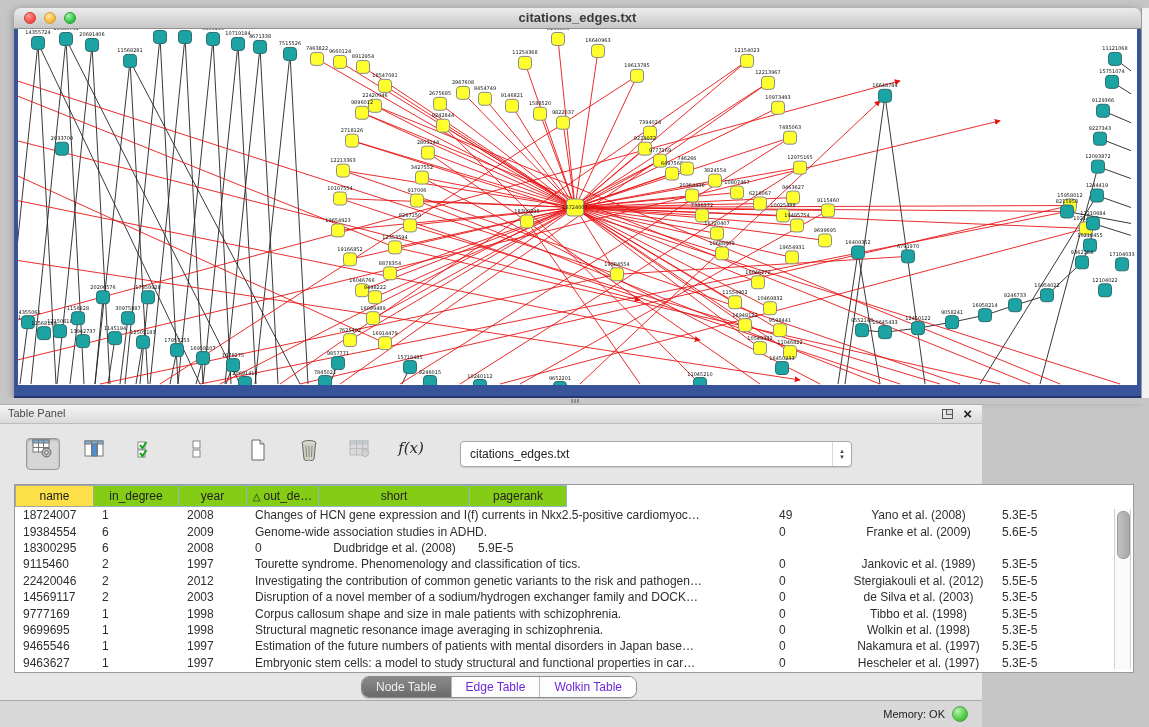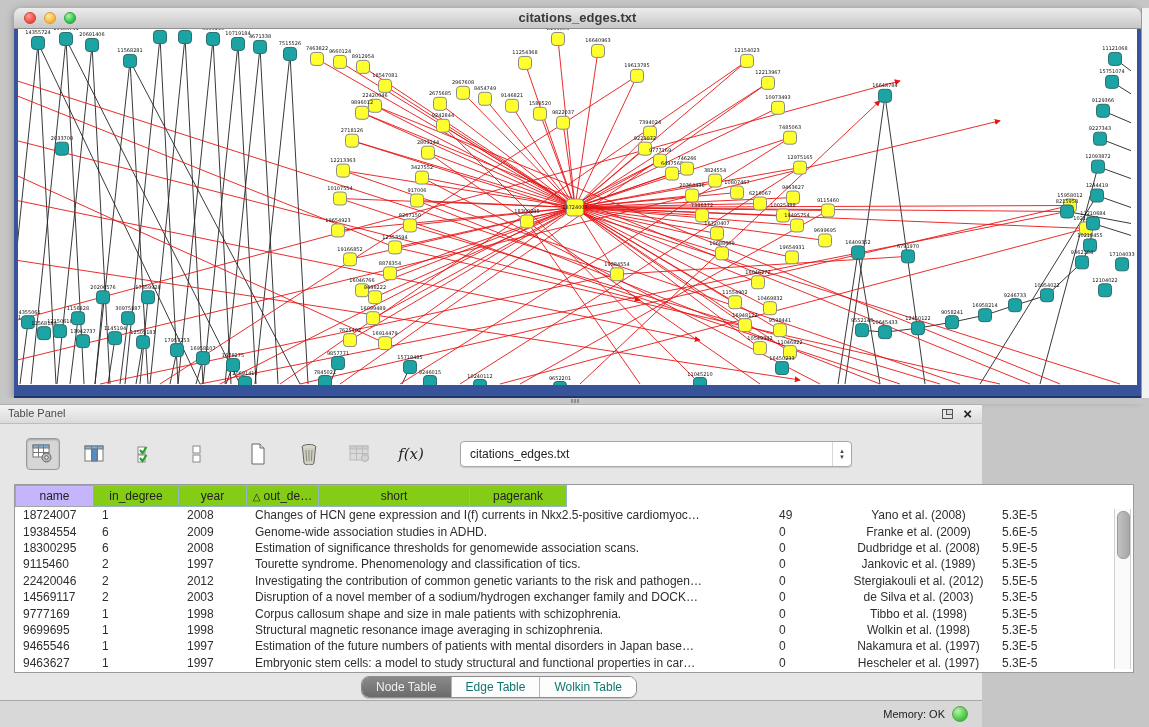--- a/index.html
+++ b/index.html
@@ -36,48 +36,48 @@
   .panel-header{height:20px;background:linear-gradient(#f4f4f4,#dadada);
                 border-top:1px solid #aeaeae;border-bottom:1px solid #bdbdbd;
                 position:relative;box-sizing:border-box;}
   .panel-title{position:absolute;left:8px;top:2px;font-size:11px;color:#4a4a4a;}
   .panel-hicons{position:absolute;right:10px;top:2px;display:flex;gap:10px;align-items:center;}
   .float-ic{width:11px;height:10px;border:1.5px solid #555;position:relative;box-sizing:border-box;}
   .float-ic::after{content:"";position:absolute;right:-1px;top:-1px;width:5px;height:4px;border:1.5px solid #555;background:#dadada;}
   .close-ic{font-size:15px;font-weight:700;color:#222;line-height:14px;cursor:default;}
 
   .toolbar{position:absolute;left:0;top:22px;width:100%;height:56px;display:flex;align-items:center;padding-left:26px;box-sizing:border-box;}
-  .tbtn{width:32px;height:30px;display:flex;align-items:center;justify-content:center;margin-right:19px;border-radius:4px;}
+  .tbtn{width:32px;height:30px;display:flex;justify-content:center;margin-right:19px;border-radius:4px;}
   .tbtn.pressed{border:1px solid #9a9a9a;background:#d6d6d6;box-shadow:inset 0 1px 2px rgba(0,0,0,.25);}
   .tbtn.gap{margin-left:10px;}
   .fx{font-family:"DejaVu Serif",serif;font-style:italic;font-size:15px;color:#222;}
   .net-select{margin-left:14px;width:390px;height:24px;background:#fff;border:1px solid #a8a8a8;border-radius:4px;
               display:flex;align-items:center;font-size:12px;color:#222;position:relative;box-shadow:0 1px 1px rgba(0,0,0,.12);}
   .net-select .sel-label{padding-left:9px;flex:1;}
   .stepper{width:18px;height:100%;display:flex;flex-direction:column;align-items:center;justify-content:center;color:#444;font-size:6px;line-height:6px;border-left:1px solid #d7d7d7;}
 
   .dtable{position:absolute;left:14px;top:80px;width:1120px;height:189px;background:#ffffff;
           border:1px solid #9a9a9a;box-sizing:border-box;overflow:hidden;}
   .thead{display:flex;height:22px;}
   .th{box-sizing:border-box;border:1px solid #93b6c6;border-left:none;background:#84cc16;
       font-size:12px;color:#222;text-align:center;line-height:20px;overflow:hidden;white-space:nowrap;}
   .th:first-child{border-left:1px solid #a5a5a5;}
-  .th.gray{background:#c4b5fd;border-color:#a5a5a5;}
+  .th.gray{background:#fde047;border-color:#a5a5a5;}
   .sort-tri{font-size:10px;margin-right:3px;}
   .trow{display:flex;height:16.4px;align-items:center;}
   .td{box-sizing:border-box;font-size:12px;color:#2e2e2e;white-space:nowrap;overflow:hidden;padding:0 4px 0 8px;}
   .td.center{text-align:center;padding:0 2px;}
   .vscroll{position:absolute;right:2px;top:24px;width:15px;height:160px;background:#fafafa;
            border-left:1px solid #d0d0d0;border-right:1px solid #d0d0d0;}
   .vthumb{position:absolute;left:2px;top:2px;width:11px;height:46px;border-radius:6px;
           background:linear-gradient(90deg,#c2c2c2,#a8a8a8);border:1px solid #9a9a9a;}
 
   .tabbar{position:absolute;left:0;top:272px;width:100%;height:24px;display:flex;justify-content:center;}
   .seg{display:flex;height:20px;border:1px solid #8d8d8d;border-radius:8px;overflow:hidden;background:#fff;box-shadow:0 1px 1px rgba(0,0,0,.15);margin-left:16px;}
-  .segbtn{padding:0 14px;font-size:12px;line-height:20px;color:#0f766e;border-left:1px solid #b5b5b5;background:#fdfdfd;}
+  .segbtn{padding:0 14px;font-size:12px;line-height:20px;color:#6d28d9;border-left:1px solid #b5b5b5;background:#fdfdfd;}
   .segbtn:first-child{border-left:none;}
   .segbtn.sel{background:linear-gradient(#8a8a8a,#6b6b6b);color:#f0f0f0;}
 
   .statusbar{position:absolute;left:0;bottom:0;width:100%;height:27px;background:#d8d8d8;
              border-top:1px solid #a8a8a8;display:flex;align-items:center;justify-content:flex-end;padding-right:14px;box-sizing:border-box;}
   .mem-label{font-size:11px;color:#222;margin-right:7px;margin-left:28px;}
   .mem-dot{width:14px;height:14px;border-radius:50%;
            background:radial-gradient(circle at 35% 30%,#b9f2b0,#4ecb44 60%,#2da328);border:1px solid #57a14f;}
 </style>
 </head>
@@ -628,21 +628,20 @@
           <div class="td" style="width: 68px;">2009</div>
           <div class="td" style="width: 524px;">Genome-wide association studies in ADHD.</div>
           <div class="td" style="width: 72px;">0</div>
           <div class="td center" style="width: 151px;">Franke et al. (2009)</div>
           <div class="td" style="width: 97px;">5.6E-5</div>
         </div>
         <div class="trow">
           <div class="td" style="width: 79px;">18300295</div>
           <div class="td" style="width: 85px;">6</div>
           <div class="td" style="width: 68px;">2008</div>
-          <div class="td" style="width: 524px;">Estimation of significance thresholds for genomewide association scans.</div>
           <div class="td" style="width: 72px;">0</div>
           <div class="td center" style="width: 151px;">Dudbridge et al. (2008)</div>
           <div class="td" style="width: 97px;">5.9E-5</div>
         </div>
         <div class="trow">
           <div class="td" style="width: 79px;">9115460</div>
           <div class="td" style="width: 85px;">2</div>
           <div class="td" style="width: 68px;">1997</div>
           <div class="td" style="width: 524px;">Tourette syndrome. Phenomenology and classification of tics.</div>
           <div class="td" style="width: 72px;">0</div>

